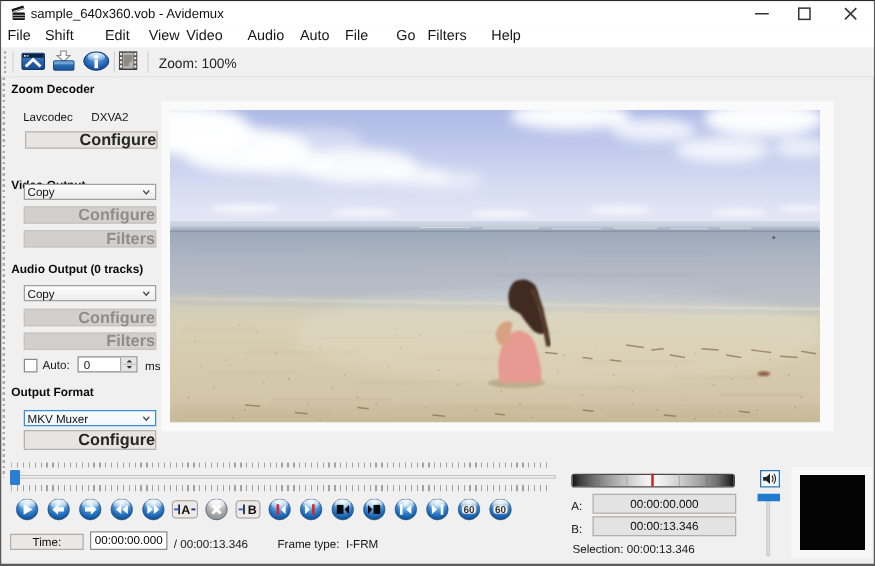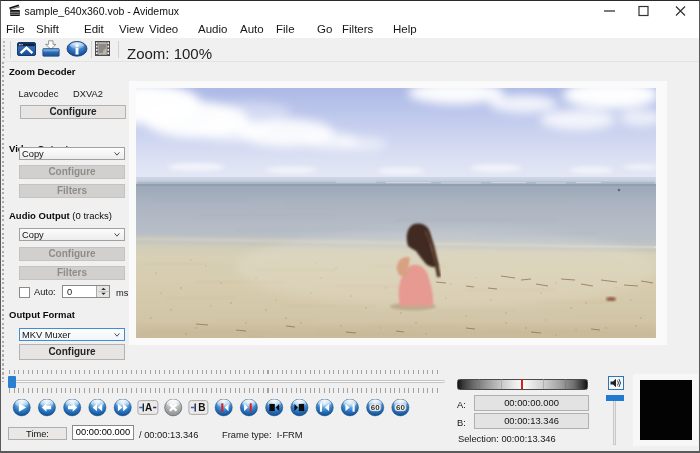--- a/index.html
+++ b/index.html
@@ -7,21 +7,21 @@
 #win{position:absolute;left:0;top:0;width:700px;height:453px;background:#f0f0f0;border:1px solid #5a5a5a;border-top:1px solid #2a2a2a;border-bottom:2px solid #5a5a5a}
 #titlebar{position:absolute;left:1px;top:1px;width:698px;height:20px;background:#ffffff}
 #title{position:absolute;left:24.5px;top:5px;font-size:10.5px;color:#101010}
 #menubar{position:absolute;left:1px;top:21px;width:698px;height:17px;background:#ffffff}
 .mi{position:absolute;top:23px;font-size:11.5px;color:#161616}
 #toolbar{position:absolute;left:1px;top:38px;width:698px;height:23px;background:#f0f0f0}
 .tsep{position:absolute;top:3px;width:1px;height:17px;background:#d2d2d2}
 
 .sect{position:absolute;font-weight:bold;font-size:9.5px;color:#0a0a0a}
 .lbl{position:absolute;font-size:9.3px;color:#161616}
-.btn{position:absolute;left:19px;width:106px;height:14px;background:#e6e5e4;border:1px solid #b4b2b0;font-size:10px;font-weight:bold;color:#252525;text-align:center;line-height:12px}
+.btn{position:absolute;left:19px;width:106px;height:14px;background:#e6e5e4;border:1px solid #b4b2b0;font-size:13px;font-weight:bold;color:#252525;text-align:right;line-height:12px}
 .btn.dis{background:#d2d0ce;border:1px solid #c5c3c1;color:#8f8d8b;font-weight:bold}
 .combo{position:absolute;left:19px;width:106px;height:13px;background:linear-gradient(#fdfdfd,#ececec);border:1px solid #a0a0a0;font-size:9.3px;color:#111;line-height:12.5px;padding-left:2px}
 .combo .chev{position:absolute;right:4px;top:4px;width:6px;height:4px}
 
 #vwrap{position:absolute;left:129px;top:81px;width:538px;height:264px;background:#fafafa}
 #vid{position:absolute;left:136px;top:88px;width:520px;height:250px}
 
 #ticks1{position:absolute;left:9px;top:370px;width:432px;height:4px;background:repeating-linear-gradient(90deg,#a2a2a2 0px,#a2a2a2 1px,transparent 1px,transparent 4.7px)}
 #ticks2{position:absolute;left:9px;top:388px;width:432px;height:5px;background:repeating-linear-gradient(90deg,#a2a2a2 0px,#a2a2a2 1px,transparent 1px,transparent 4.7px)}
 #groove{position:absolute;left:8px;top:380px;width:437px;height:3px;background:#fdfdfd;border:1px solid #c2c2c2;border-radius:1.5px}
@@ -134,35 +134,35 @@
       <rect x="1" y="4.6" width="1.6" height="1.9"></rect>
       <rect x="1" y="7.9" width="1.6" height="1.9"></rect>
       <rect x="1" y="11.2" width="1.6" height="1.9"></rect>
       <rect x="12.4" y="1.3" width="1.6" height="1.9"></rect>
       <rect x="12.4" y="4.6" width="1.6" height="1.9"></rect>
       <rect x="12.4" y="7.9" width="1.6" height="1.9"></rect>
       <rect x="12.4" y="11.2" width="1.6" height="1.9"></rect>
     </g>
 </svg>
 <div class="tsep" style="left:118px;top:41px"></div>
-<div class="lbl" style="left:127px;top:44.5px;font-size:15px;color:#222">Zoom: 100%</div>
+<div class="lbl" style="left:127px;top:44.5px;font-size:11px;color:#222">Zoom: 100%</div>
 
 <div class="abs" style="left:2px;top:62px;width:2px;height:320px;background:repeating-linear-gradient(#ababab 0 2px,transparent 2px 4.5px)"></div>
 
 <div class="sect" style="left:9px;top:66px">Zoom Decoder</div>
 <div class="lbl" style="left:18.5px;top:89px">Lavcodec</div>
 <div class="lbl" style="left:73px;top:89px">DXVA2</div>
 <div class="btn" style="left:20px;top:105px;width:106px">Configure</div>
 <div class="sect" style="left:9px;top:143px">Video Output</div>
 <div class="combo" style="top:147px">Copy<svg class="chev" viewBox="0 0 7 5">
       <path d="M0.5 0.5 L3.5 4 L6.5 0.5" fill="none" stroke="#444" stroke-width="1.2"></path>
     </svg></div>
 <div class="btn dis" style="top:165px">Configure</div>
 <div class="btn dis" style="top:184px">Filters</div>
-<div class="sect" style="left:9px;top:210px">Audio Output <span style="font-weight:normal">(0 tracks)</span></div>
+<div class="sect" style="left:9px;top:210px">Audio Output <span style="font-weight:bold">(0 tracks)</span></div>
 <div class="combo" style="top:228px">Copy<svg class="chev" viewBox="0 0 7 5">
       <path d="M0.5 0.5 L3.5 4 L6.5 0.5" fill="none" stroke="#444" stroke-width="1.2"></path>
     </svg></div>
 <div class="btn dis" style="top:247px">Configure</div>
 <div class="btn dis" style="top:266px">Filters</div>
 <div class="abs" style="left:19px;top:287px;width:11px;height:11px;background:#fff;border:1px solid #8a8a8a"></div>
 <div class="lbl" style="left:34px;top:287px">Auto:</div>
 <div class="abs" style="left:62px;top:285px;width:48px;height:13px;background:#fff;border:1px solid #8a8a8a"></div>
 <div class="lbl" style="left:67px;top:287px">0</div>
 <div class="abs" style="left:96px;top:286px;width:13px;height:11px;background:#e6e5e4;border-left:1px solid #aaa">

